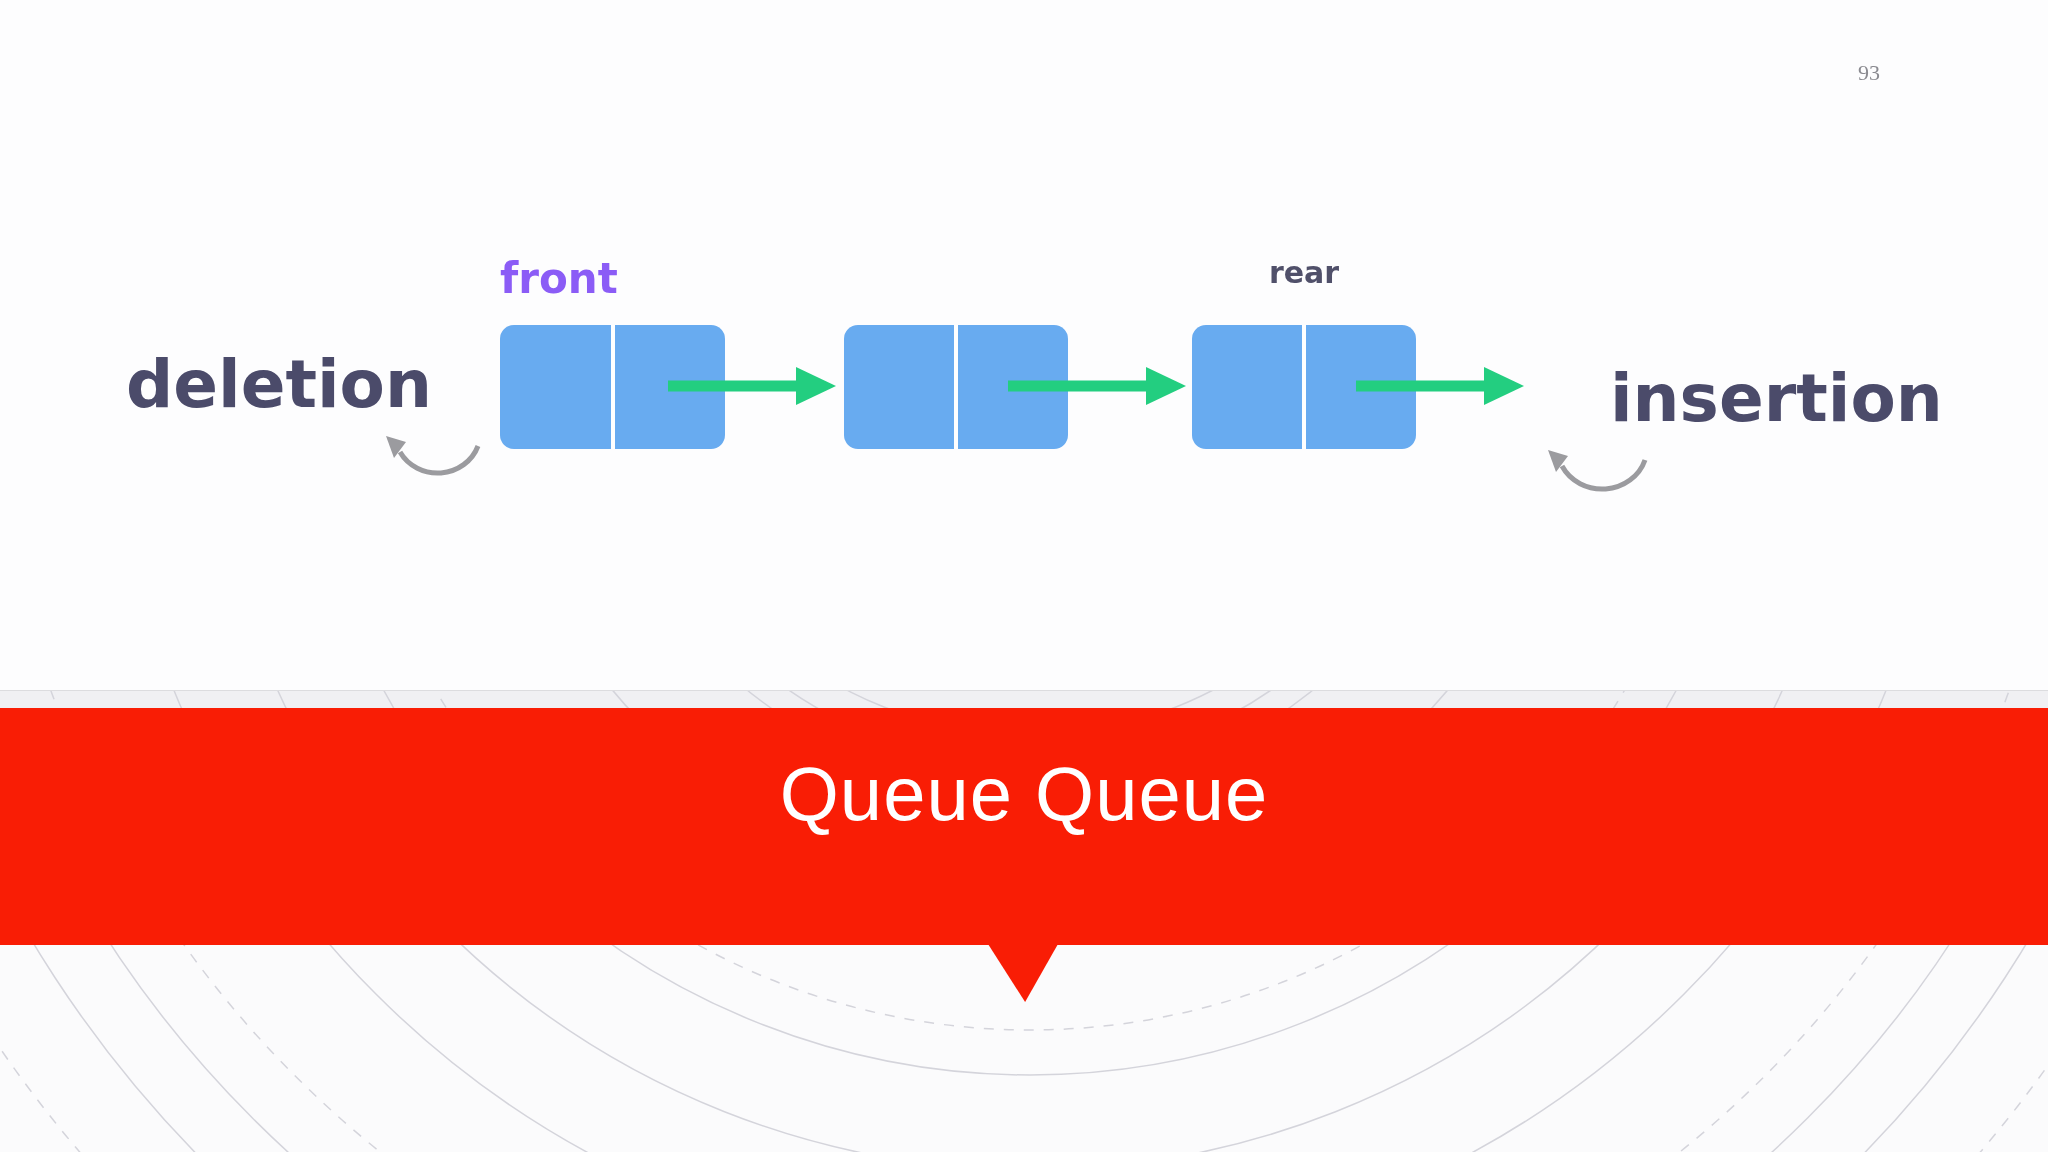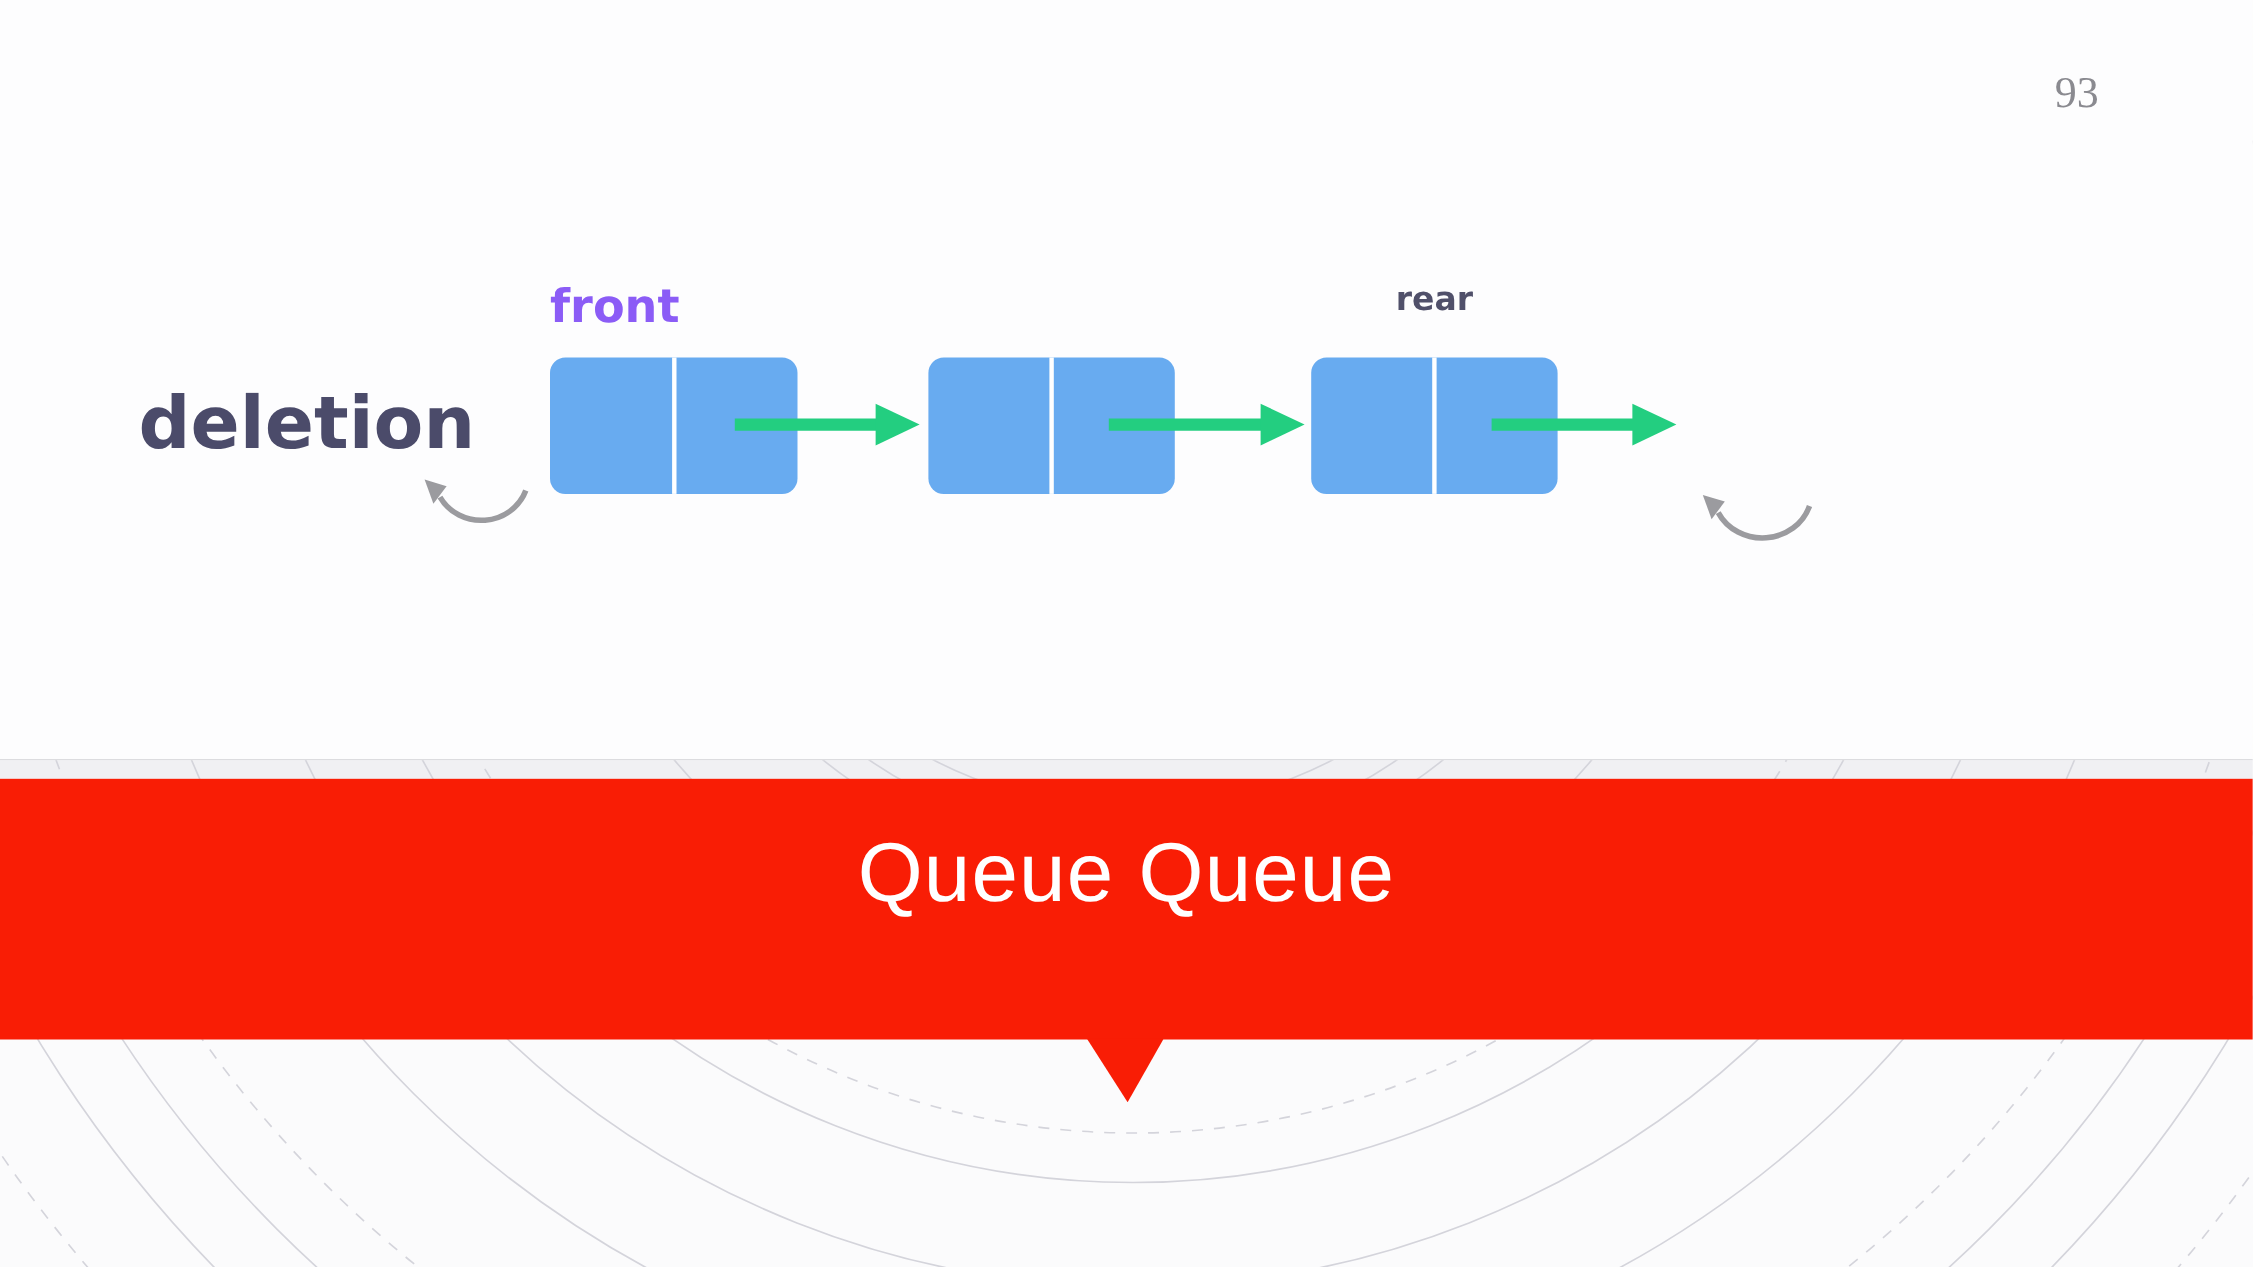--- a/index.html
+++ b/index.html
@@ -17,21 +17,21 @@
     position:absolute;left:0;top:0;width:2048px;height:1152px;z-index:1;
   }
   
   .panel{
     position:absolute;left:0;top:0;width:2048px;height:690px;
     background:#fdfdfe;border-bottom:1px solid #dcdcdf;z-index:2;
   }
   .page-number{
     position:absolute;left:1858px;top:60px;width:60px;
     font-family:"Liberation Serif", serif;
-    font-size:40px;color:#8a8a90;text-align:center;
+    font-size:22px;color:#8a8a90;text-align:left;
   }
   .diagram-label{
     position:absolute;color:#4b4b6a;
     font-family:"DejaVu Sans", sans-serif;font-weight:600;line-height:1;
   }
   .lbl-front{left:500px;top:258px;width:225px;text-align:left;font-size:42px;color:#8b5cf6;}
   .lbl-rear{left:1192px;top:258px;width:224px;text-align:center;font-size:30px;color:#50506a;}
   .lbl-deletion{left:126px;top:352px;font-size:66px;}
   .lbl-insertion{left:1610px;top:366px;font-size:66px;}
   .qnode{
@@ -82,20 +82,21 @@
   </g>
 </svg>
 
 <div class="panel">
 
   <div class="page-number">93</div>
 
   <div class="diagram-label lbl-front">front</div>
   <div class="diagram-label lbl-rear">rear</div>
   <div class="diagram-label lbl-deletion">deletion</div>
+  <div class="diagram-label lbl-insertion">insertion</div>
 
   <div class="qnode node1">
     <div class="divider"></div>
   </div>
   <div class="qnode node2">
     <div class="divider"></div>
   </div>
   <div class="qnode node3">
     <div class="divider"></div>
   </div>

